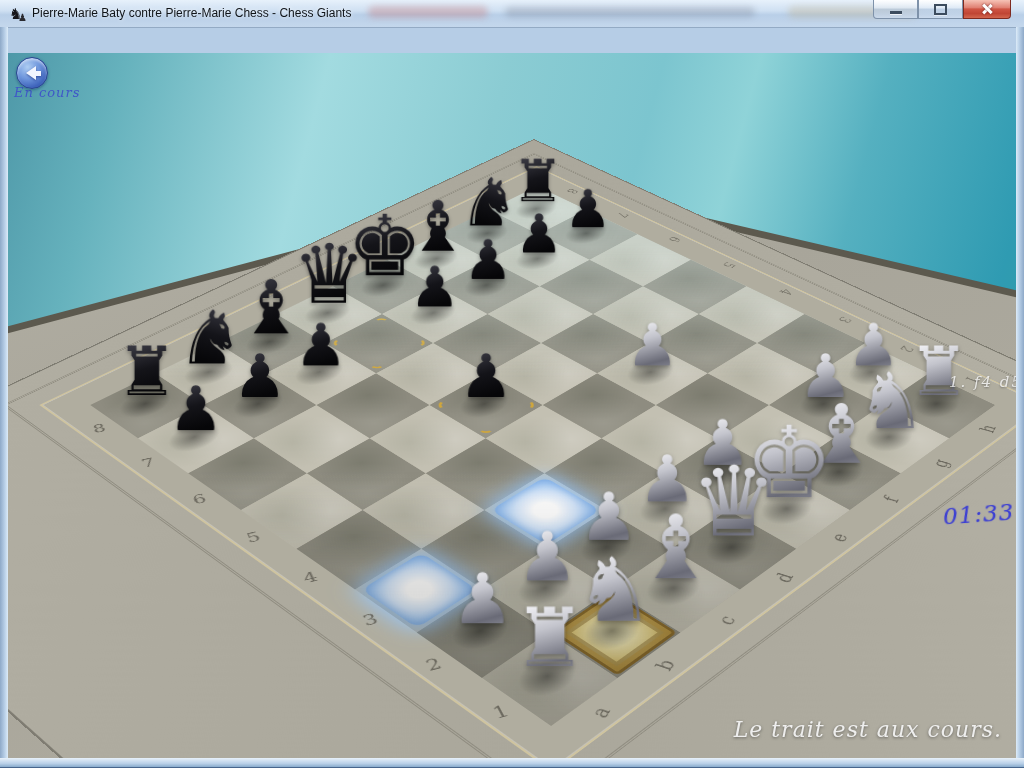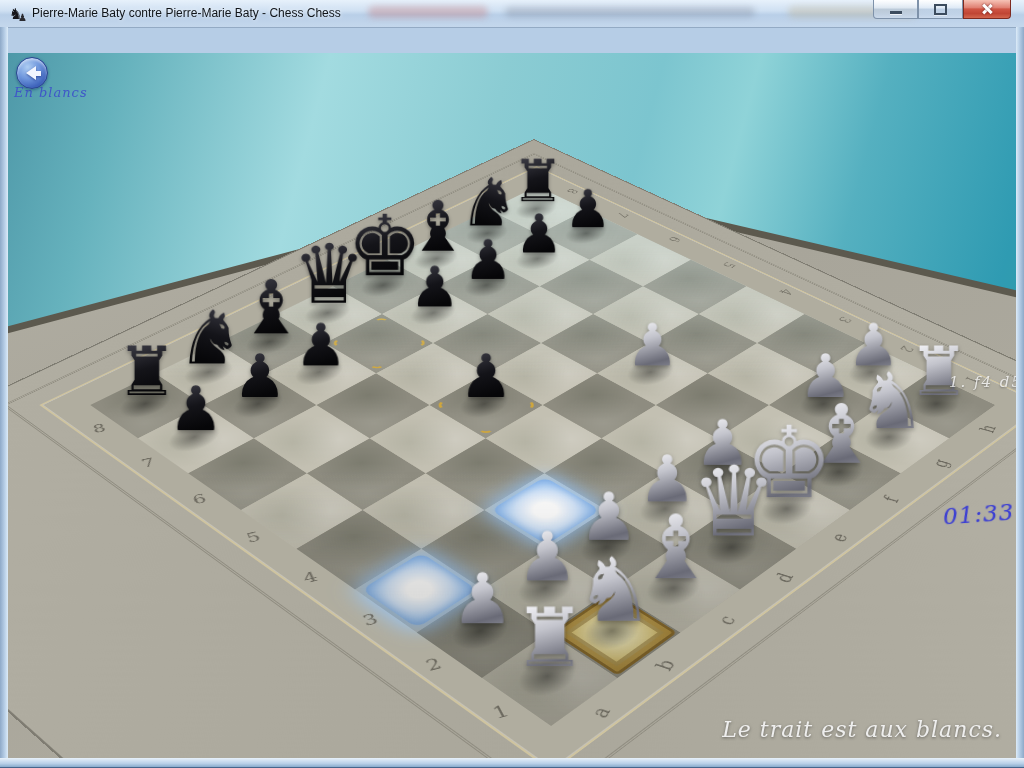--- a/index.html
+++ b/index.html
@@ -146,21 +146,21 @@
 <div class="window">
 
   <div class="titlebar">
     <div class="smudge s1"></div>
     <div class="smudge s2"></div>
     <div class="smudge s3"></div>
     <div class="app-icon">
       <span>♞</span>
       <span class="mini-pawn">♟</span>
     </div>
-    <div class="title-text">Pierre-Marie Baty contre Pierre-Marie Baty - Chess Chess</div>
+    <div class="title-text">Pierre-Marie Baty contre Pierre-Marie Chess - Chess Giants</div>
     <div class="caption-buttons">
       <div class="cap-btn min">
         <div class="glyph-min"></div>
       </div>
       <div class="cap-btn max">
         <div class="glyph-max"></div>
       </div>
       <div class="cap-btn close">
         <div class="glyph-close"></div>
       </div>
@@ -486,19 +486,19 @@
             <div class="coord file-s" style="left: 727px; top: 732px;">f</div>
             <div class="coord file-s" style="left: 807px; top: 732px;">g</div>
             <div class="coord file-s" style="left: 887px; top: 732px;">h</div>
           </div>
       </div>
     </div>
 
     <div class="back-btn">
       <div class="back-arrow"></div>
     </div>
-    <div class="hud lbl-progress">En blancs</div>
+    <div class="hud lbl-progress">En cours</div>
     <div class="hud lbl-moves">1. f4 d5</div>
     <div class="hud lbl-timer">01:33</div>
-    <div class="hud lbl-status">Le trait est aux blancs.</div>
+    <div class="hud lbl-status">Le trait est aux cours.</div>
   </div>
 
 </div>
 
 </body></html>

